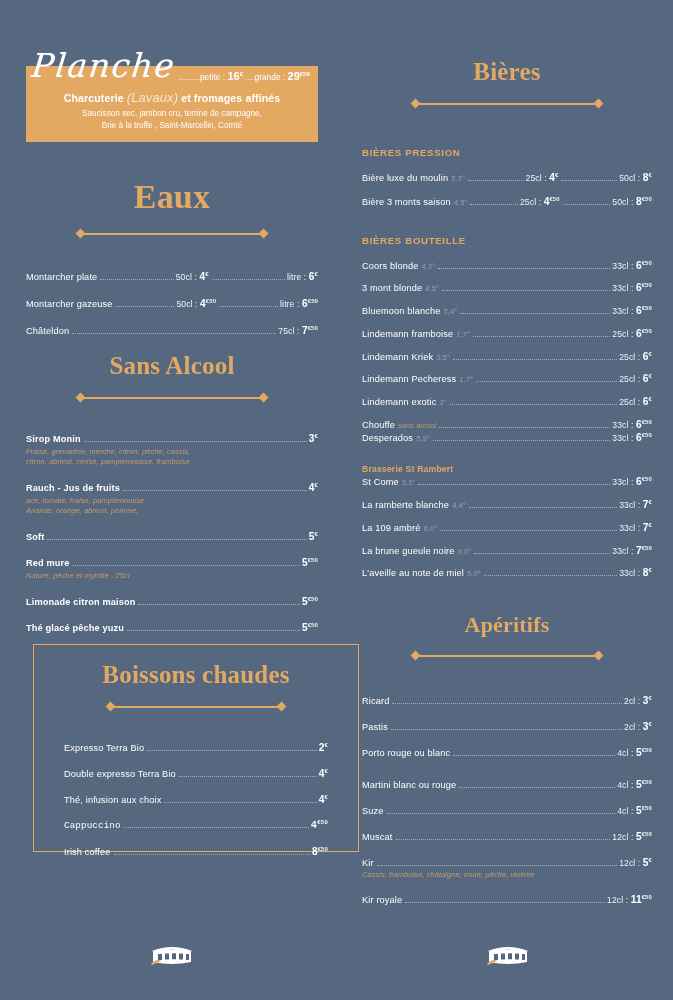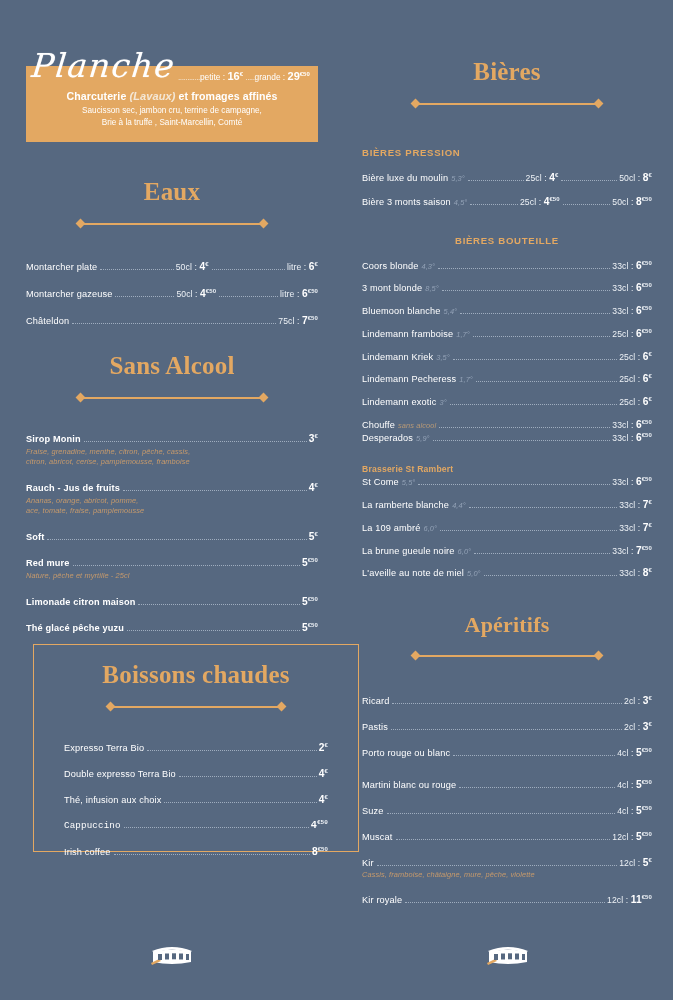--- a/index.html
+++ b/index.html
@@ -17,21 +17,21 @@
   .col-right { left: 362px; width: 290px; }
 
   
   .sec-title {
     font-family: "Liberation Serif", serif;
     font-weight: 700;
     color: #E3A862;
     text-align: center;
     letter-spacing: .2px;
   }
-  .t-eaux      { font-size: 25px; }
+  .t-eaux      { font-size: 34px; }
   .t-sansalc   { font-size: 25px; }
   .t-bieres    { font-size: 25px; }
   .t-aperitifs { font-size: 22px; }
   .t-chaudes   { font-size: 25px; }
 
   
   .divider {
     position: relative;
     height: 10px;
     margin: 13px auto 0;
@@ -122,21 +122,21 @@
     position: absolute; left: 152px; top: 24px;
     font-size: 8.4px; color: #fff; white-space: nowrap;
   }
   .planche-price .dd { letter-spacing: -.5px; color:#f3e2cd; }
   .planche-price b { font-size: 11px; font-weight: 700; }
   .planche-price sup { font-size: 6px; font-weight: 700; }
   .planche-body { position: absolute; left: 0; top: 44px; width: 292px; text-align: center; }
   .planche-h {
     font-size: 10.6px; font-weight: 700; color: #fff; letter-spacing: .1px;
   }
-  .planche-h i { font-weight: 700; font-size: 11px; color:#f4e7d6; }
+  .planche-h i { font-weight: 400; font-size: 13px; color:#f4e7d6; }
   .planche-sub {
     font-size: 8.2px; color: #fff; line-height: 1.45; margin-top: 3px;
   }
 
   
   .framed {
     position: absolute; left: 33px; top: 644px;
     width: 326px; height: 208px;
     border: 1.4px solid #E3A862;
   }
@@ -229,22 +229,22 @@
               <div>citron, abricot, cerise, pamplemousse, framboise</div>
             </div>
           </div>
           <div style="margin-bottom: 14px;">
             <div class="line">
               <span class="nm b">Rauch - Jus de fruits</span>
               <span class="dots"></span>
               <span class="pr"><b>4</b><sup>€</sup></span>
             </div>
             <div class="desc">
+              <div>ace, tomate, fraise, pamplemousse</div>
               <div>Ananas, orange, abricot, pomme,</div>
-              <div>ace, tomate, fraise, pamplemousse</div>
             </div>
           </div>
           <div style="margin-bottom: 14px;">
             <div class="line">
               <span class="nm b">Soft</span>
               <span class="dots"></span>
               <span class="pr"><b>5</b><sup>€</sup></span>
             </div>
           </div>
           <div style="margin-bottom: 14px;">
@@ -352,21 +352,21 @@
                 <span class="deg">4,5°</span>
                 <span class="dots"></span>
                 <span class="pr seg"><span>25cl : </span><b>4</b><sup>€50</sup></span>
                 <span class="dots"></span>
                 <span class="pr seg"><span>50cl : </span><b>8</b><sup>€50</sup></span>
               </div>
             </div>
           </div>
       </div>
 
-      <div style="margin-top:26px;text-align:center;">
+      <div style="margin-top:26px;">
         <div class="grp-title">BIÈRES BOUTEILLE</div>
         <div id="bouteille-list" style="margin-top:14px;">
             <div style="margin-bottom: 10px;">
               <div class="line">
                 <span class="nm">Coors blonde</span>
                 <span class="deg">4,3°</span>
                 <span class="dots"></span>
                 <span class="pr"><span>33cl : </span><b>6</b><sup>€50</sup></span>
               </div>
             </div>

